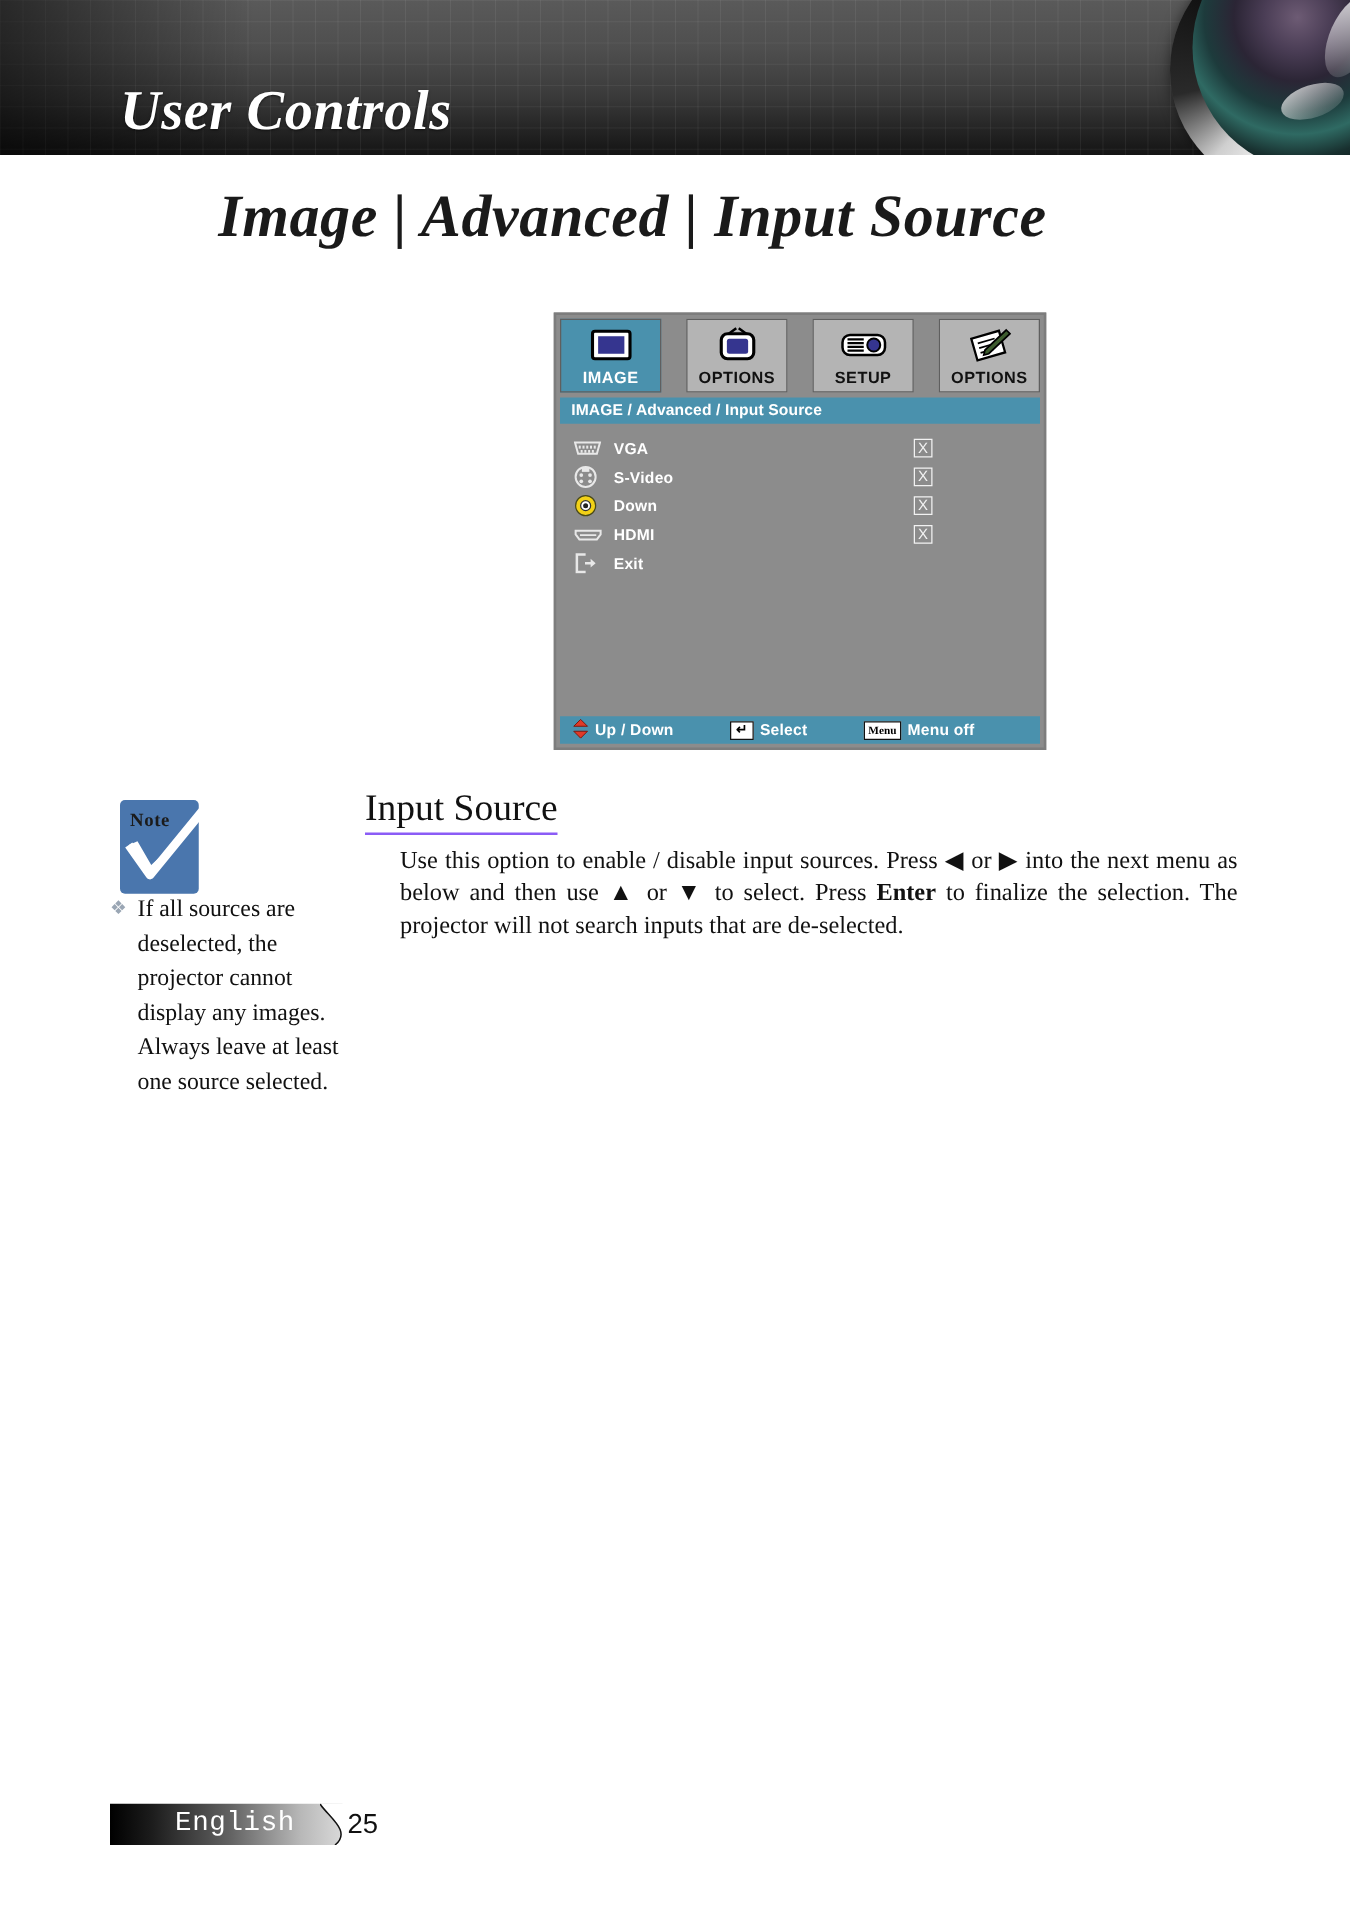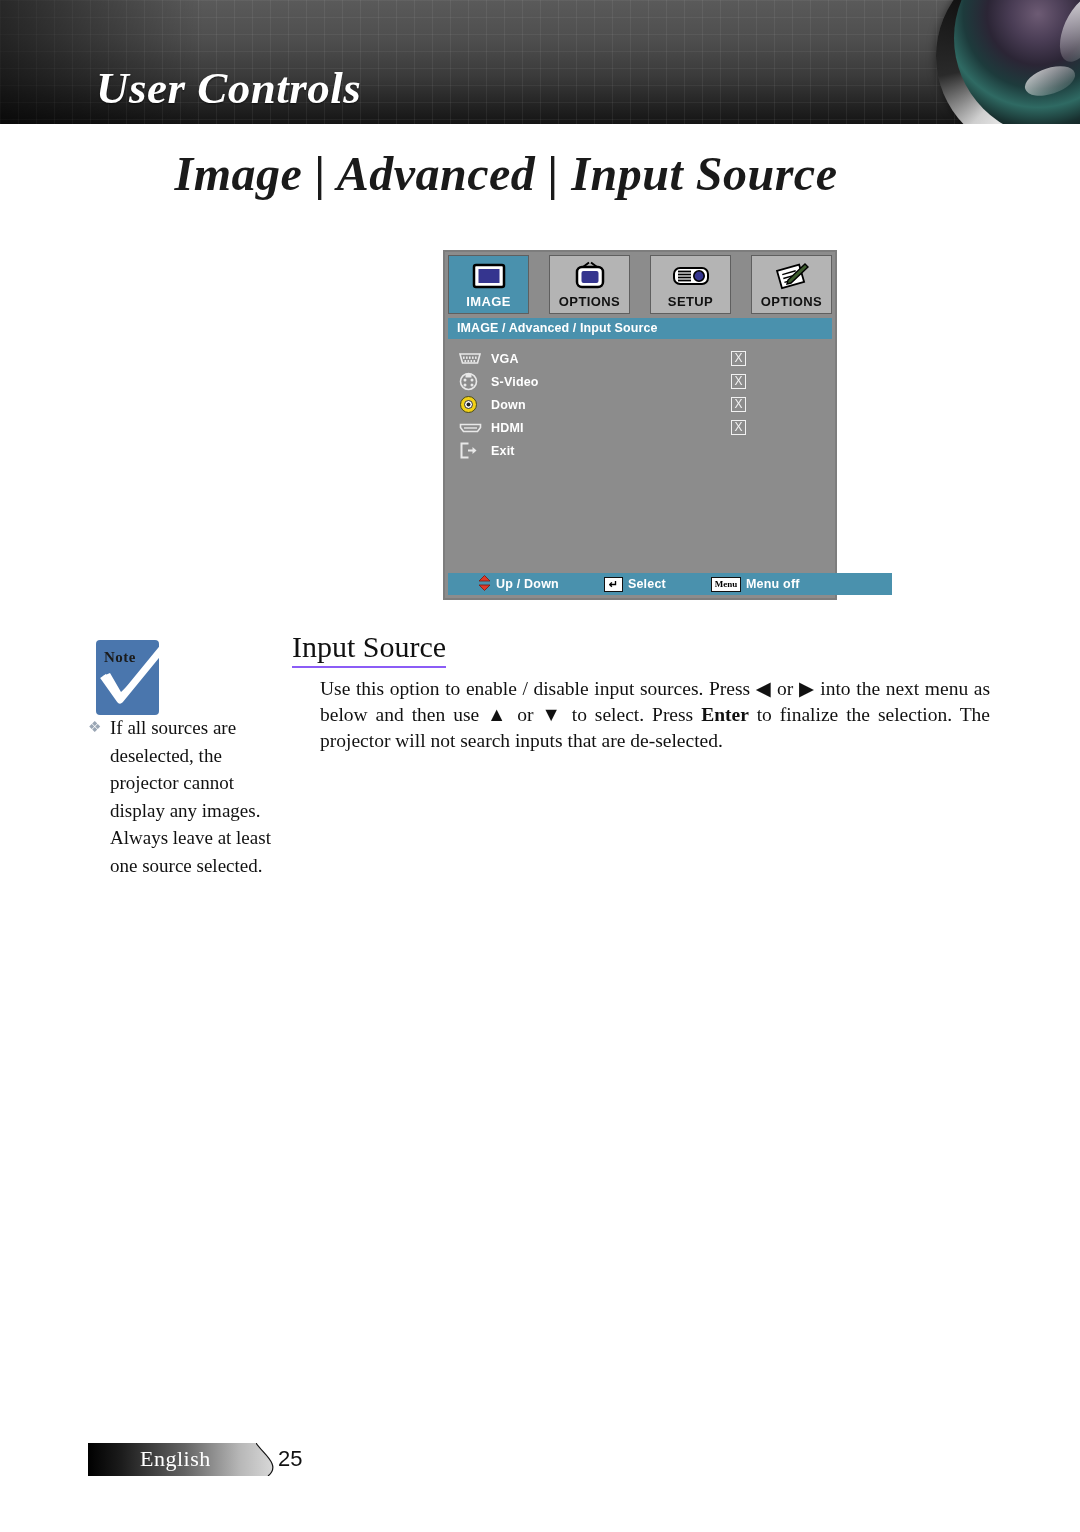--- a/index.html
+++ b/index.html
@@ -137,24 +137,24 @@
     position: absolute; left: 286px; top: 4px;
     width: 15px; height: 15px;
     border: 1.5px solid #f2f2f2; box-sizing: border-box;
     color: #f2f2f2; font-size: 12px; line-height: 12px;
     text-align: center; font-family: "Liberation Sans", sans-serif;
   }
   .osd-row-check span{ position:relative; top:-0.5px; }
 
   .osd-status {
     position: absolute; left: 3px; bottom: 3px;
-    width: 424px; height: 22px;
+    width: 384px; height: 22px;
     background: #4a91ad;
     display: flex; align-items: center;
-    color: #ffffff; font-size: 12.5px; font-weight: bold; padding-left: 20px;
+    color: #ffffff; font-size: 12.5px; font-weight: bold;
   }
   .osd-status-item { display: flex; align-items: center; }
   .osd-status-item .lbl { margin-left: 5px; letter-spacing: .2px; }
   .key-enter {
     width: 19px; height: 15px; background: #ffffff;
     border: 1px solid #111; box-sizing: border-box;
     color: #000; font-size: 11px; line-height: 13px; text-align: center;
   }
   .key-menu {
     min-width: 30px; height: 15px; background: #ffffff;
@@ -214,21 +214,21 @@
     position: absolute; left: 88px; top: 1443px;
     width: 216px; height: 33px;
   }
   .footer-bar {
     position: absolute; left: 0; top: 0;
     width: 186px; height: 33px;
     background: linear-gradient(90deg,#000 0%,#1c1c1c 18%,#636363 52%,#b8b8b8 82%,#d9d9d9 100%);
   }
   .footer-lang {
     position: absolute; left: 52px; top: 3px;
-    color: #ffffff; font-family: Liberation Serif, serif;
+    color: #ffffff; font-family: Liberation Mono, monospace;
     font-size: 22px; letter-spacing: .5px;
   }
   .footer-page {
     position: absolute; left: 190px; top: 3px;
     color: #111; font-family: "Liberation Sans", sans-serif;
     font-size: 22px;
   }
   .footer-curve {
     position: absolute; left: 168px; top: 0;
     width: 34px; height: 33px;

